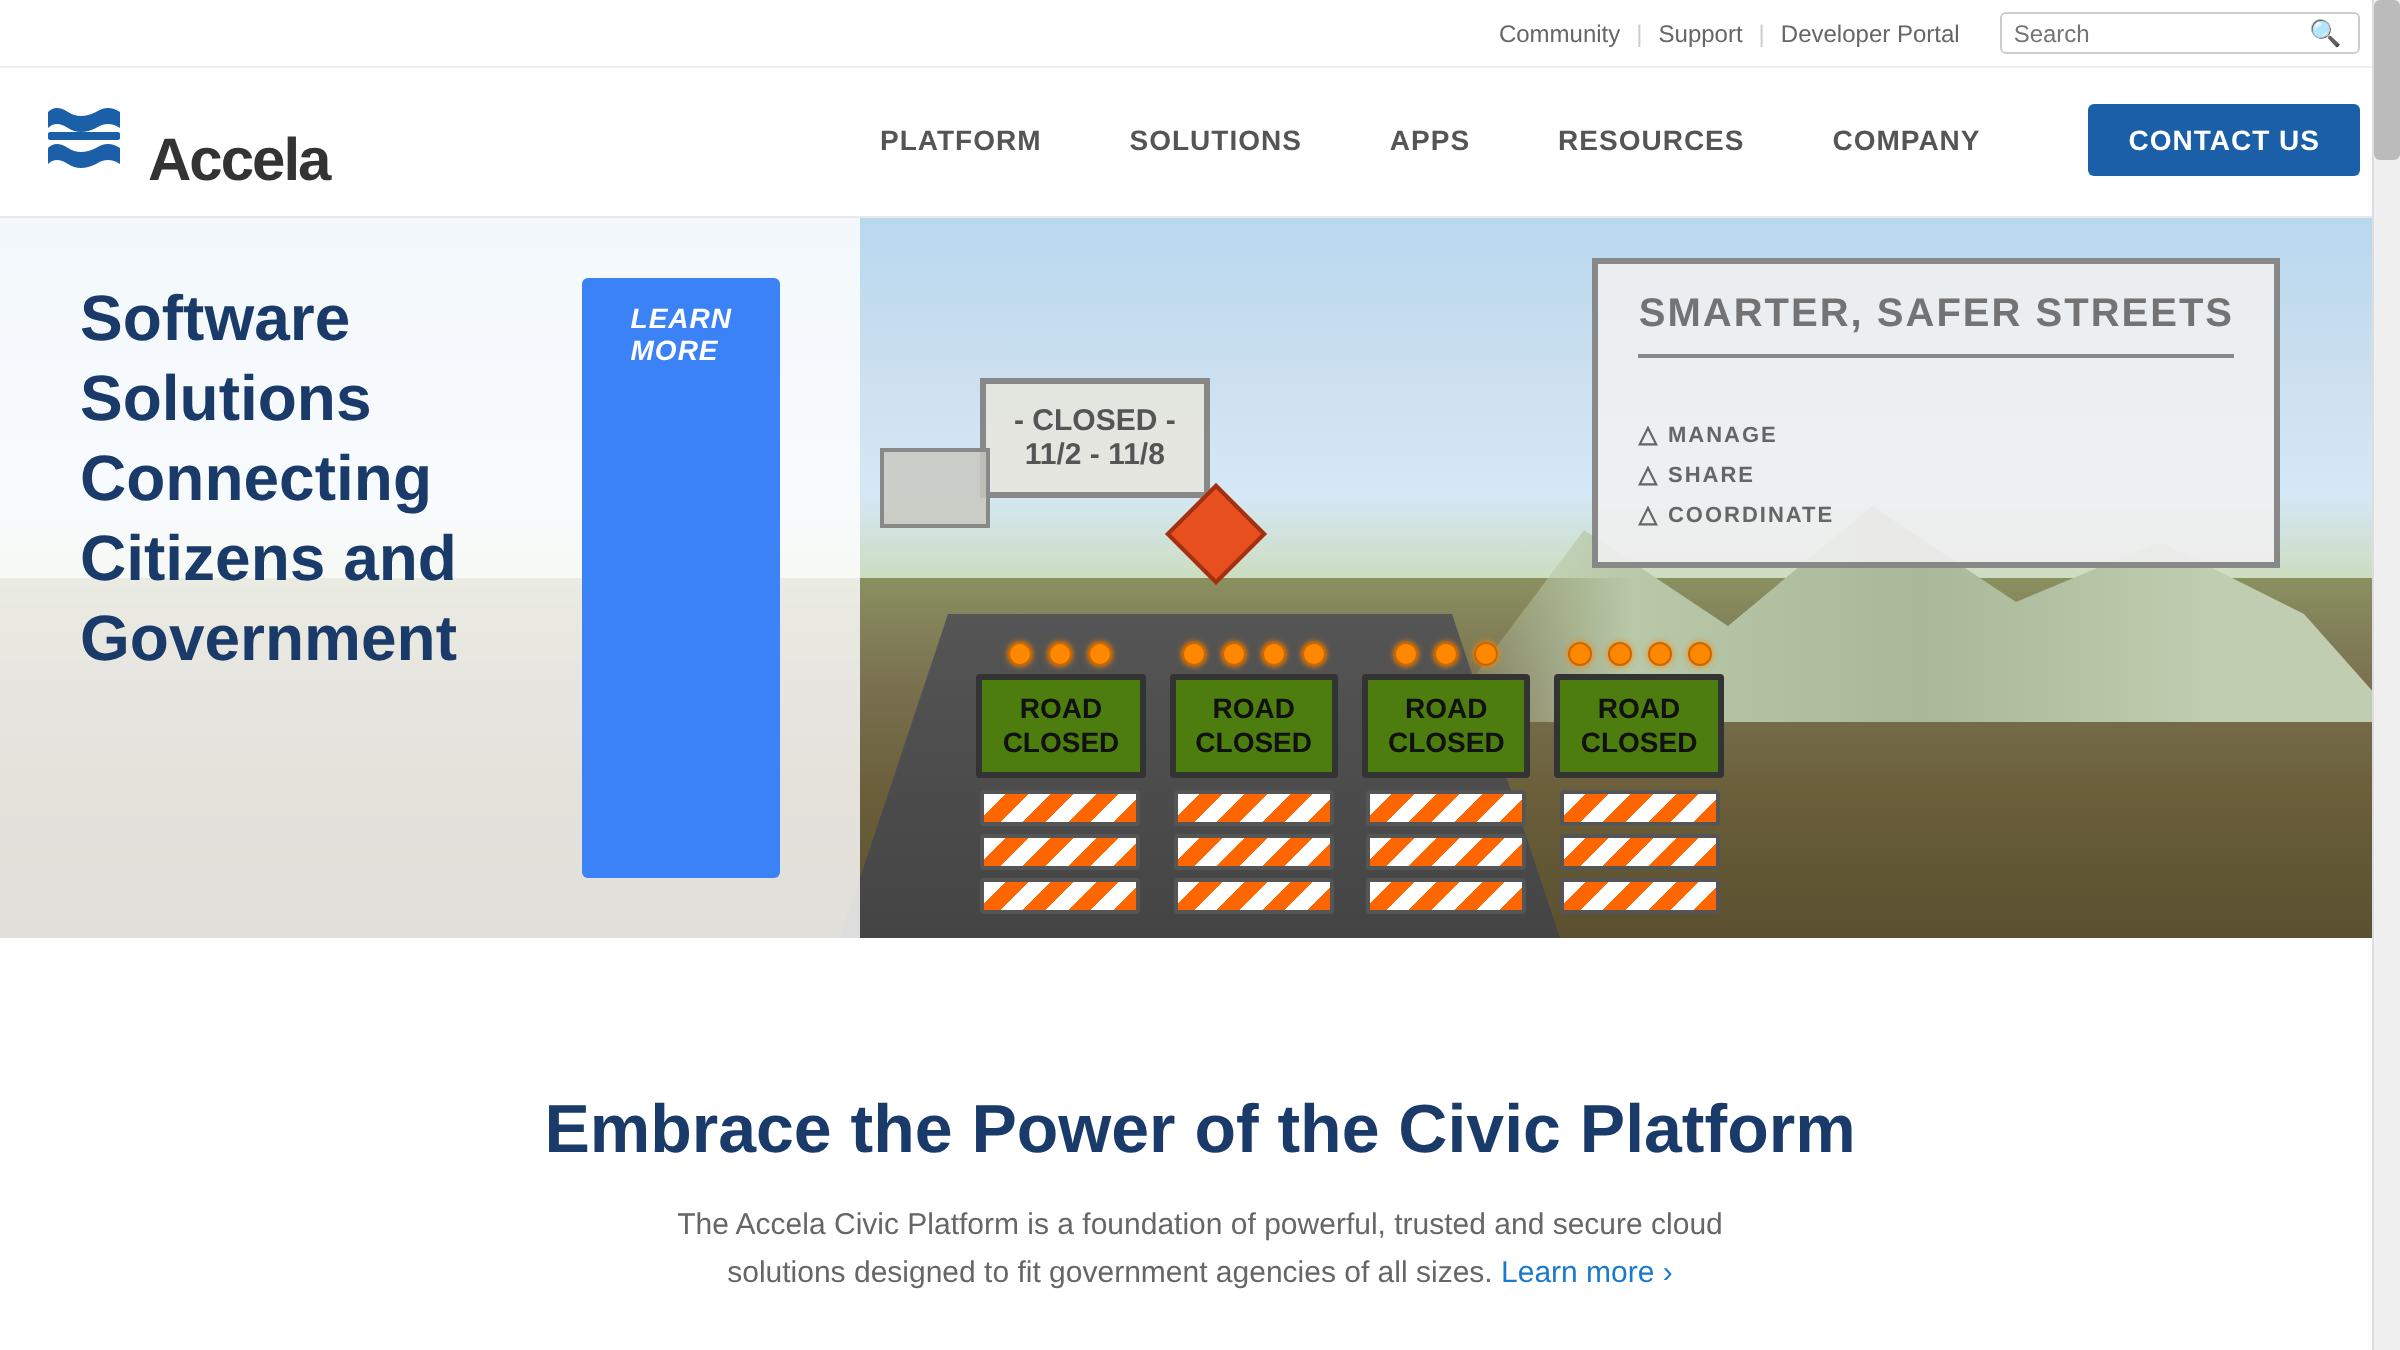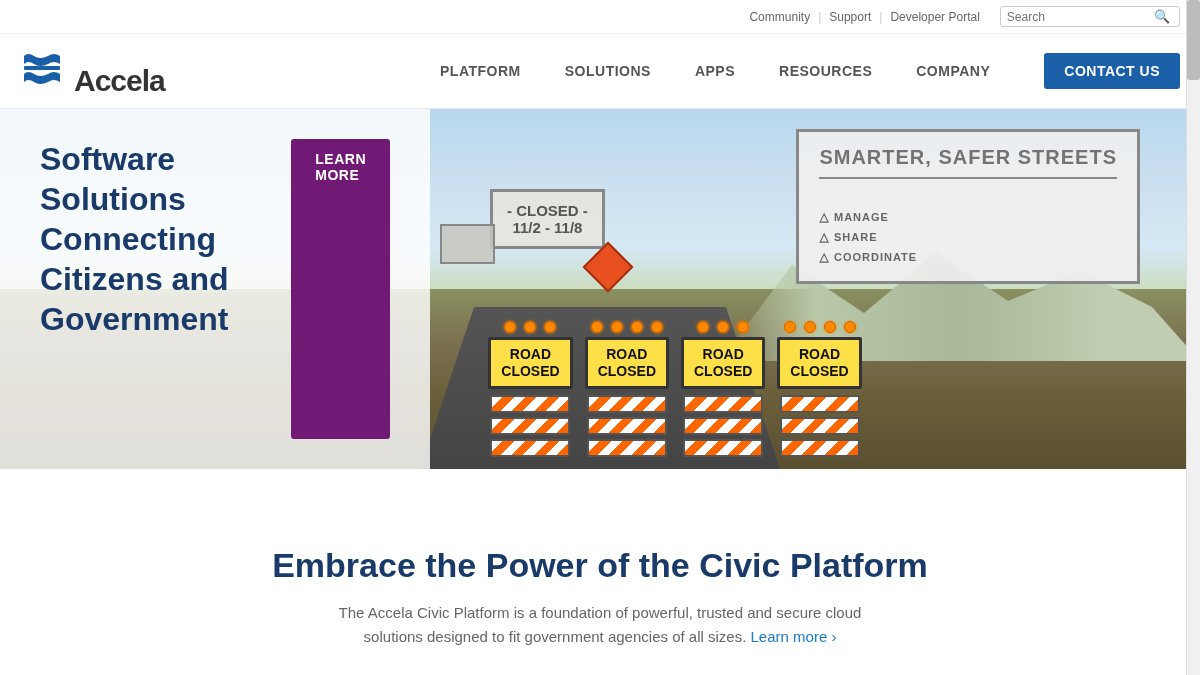--- a/index.html
+++ b/index.html
@@ -154,29 +154,30 @@
     }
     .hero-title {
       font-size: 32px;
       font-weight: 800;
       color: #1a3a6a;
       line-height: 1.25;
       margin-bottom: 24px;
     }
     .learn-more-btn {
       display: inline-block;
-      background: #701a75;
+      background: #3b82f6;
       color: #fff;
       padding: 12px 24px;
       border-radius: 3px;
       font-size: 14px;
       font-weight: 700;
       text-decoration: none;
       letter-spacing: 0.5px;
       width: fit-content;
+      font-style: italic;
     }
 
     
     .road-signs-area {
       position: absolute;
       bottom: 0;
       left: 150px;
       right: 0;
       height: 200px;
       z-index: 10;
@@ -197,21 +198,21 @@
 
     
     .road-sign-unit {
       display: flex;
       flex-direction: column;
       align-items: center;
       margin: 0 6px;
       position: relative;
     }
     .sign-board {
-      background: #fde047;
+      background: #4d7c0f;
       border: 3px solid #333;
       border-radius: 2px;
       padding: 6px 10px;
       text-align: center;
       font-weight: 900;
       font-size: 14px;
       color: #111;
       white-space: nowrap;
       line-height: 1.2;
       min-width: 70px;

